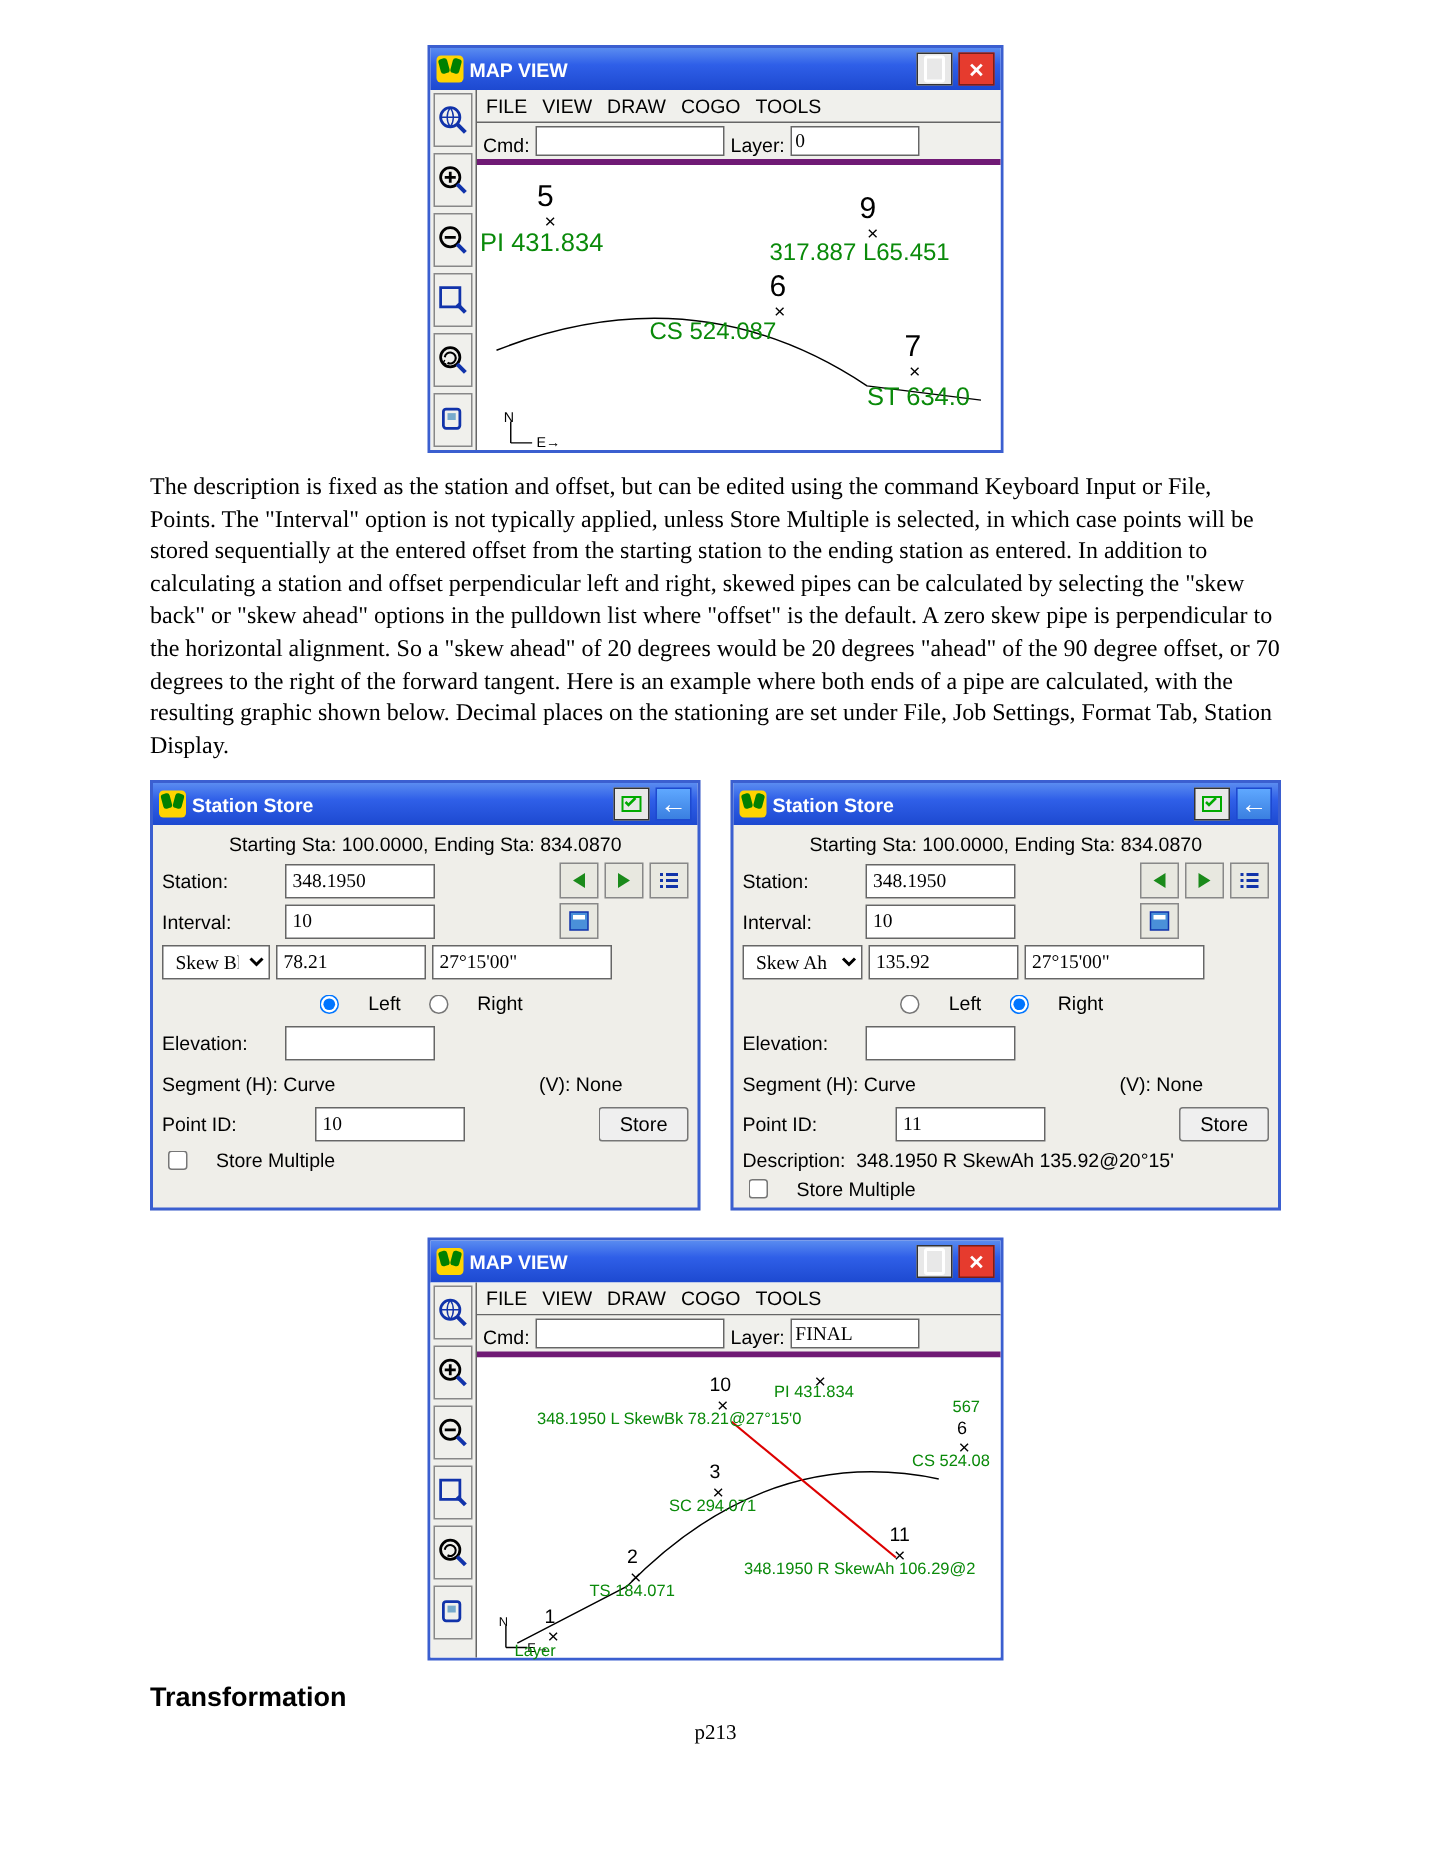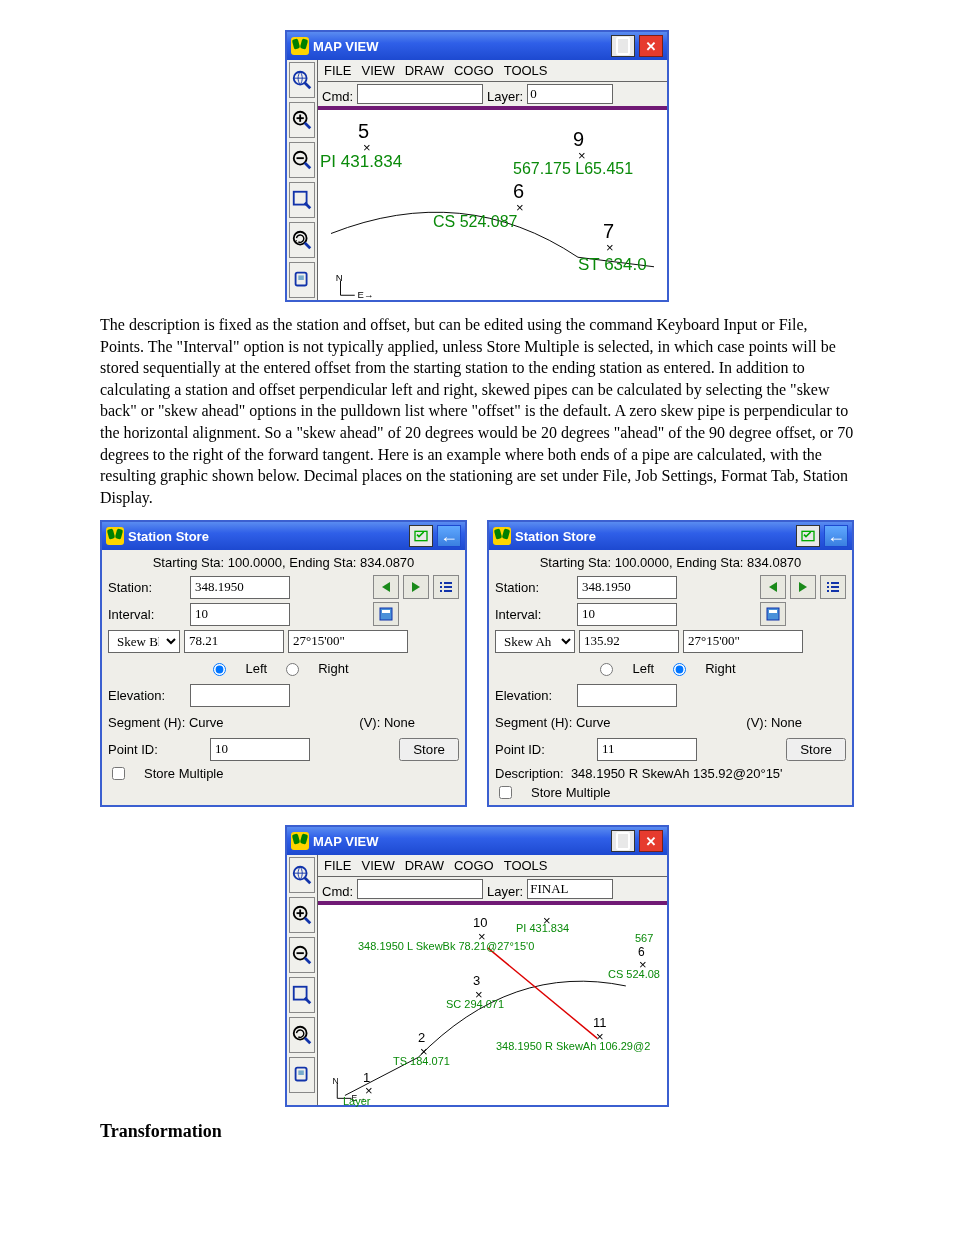--- a/index.html
+++ b/index.html
@@ -29,21 +29,21 @@
 .para{font-family:"Times New Roman",serif;font-size:16px;line-height:1.35;margin:12px 0}
 .twocol{display:flex;gap:20px}
 .ss{border:2px solid #3b5fd0;flex:1;font-family:Tahoma,Arial,sans-serif;font-size:13px;background:#efeee9}
 .ss-body{padding:3px 6px}
 .ss-row{display:flex;align-items:center;gap:4px;margin:3px 0;height:24px}
 .ss-row .lab{width:78px}
 .ss-row input[type=text],.ss-row select{border:1px solid #666;font-family:Tahoma;font-size:13px;padding:2px 4px;height:17px;background:#fff}
 .ss-row select{height:23px}
 .arrowbtn{width:24px;height:22px;border:1px solid #888;background:#e8e8e0;display:flex;align-items:center;justify-content:center}
 .radio{display:inline-flex;align-items:center;gap:16px;margin-right:10px}
-h2{font-family:Liberation Serif, serif;font-size:18px;font-weight:bold;margin:14px 0 6px}
+h2{font-family:Liberation Sans, sans-serif;font-size:18px;font-weight:bold;margin:14px 0 6px}
 .pnum{text-align:center;font-size:14px}
 .batt{width:14px;height:18px;display:inline-block}
 .batt::before{content:'';display:block;width:10px;height:14px;border:2px solid #fff;border-radius:2px}
 </style>
 </head>
 <body>
 <div class="page">
 
 <div class="win" style="width:380px;margin:0 auto">
  <div class="titlebar">
@@ -119,21 +119,21 @@
      <path d="M10 195 L10 180 M10 195 L25 195" stroke="#000" fill="none"></path>
      <text x="5" y="180" font-size="10">N</text>
               <text x="28" y="198" font-size="10">E→</text>
      <path d="M0 130 Q 140 75 260 155 L340 165" stroke="#000" fill="none" stroke-width="1"></path>
     </svg>
     <span class="lbl" style="left:40px;top:10px;font-size:20px">5</span>
     <span class="lbl pt" style="left:45px;top:30px">×</span>
     <span class="lbl green" style="left:2px;top:42px;font-size:17px">PI 431.834</span>
     <span class="lbl" style="left:255px;top:18px;font-size:20px">9</span>
     <span class="lbl pt" style="left:260px;top:38px">×</span>
-    <span class="lbl green" style="left:195px;top:50px;font-size:16px">567.175 L65.451</span>
+    <span class="lbl green" style="left:195px;top:50px;font-size:16px">317.887 L65.451</span>
     <span class="lbl" style="left:195px;top:70px;font-size:20px">6</span>
     <span class="lbl pt" style="left:198px;top:90px">×</span>
     <span class="lbl green" style="left:115px;top:103px;font-size:16px">CS 524.087</span>
     <span class="lbl" style="left:285px;top:110px;font-size:20px">7</span>
     <span class="lbl pt" style="left:288px;top:130px">×</span>
     <span class="lbl green" style="left:260px;top:145px;font-size:17px">ST 634.0</span>
    </div>
   </div>
  </div>
 </div>
@@ -411,14 +411,15 @@
     <span class="lbl green" style="left:75px;top:150px;font-size:11px">TS 184.071</span>
     <span class="lbl" style="left:45px;top:165px;font-size:13px">1</span>
     <span class="lbl pt" style="left:47px;top:178px">×</span>
     <span class="lbl green" style="left:25px;top:190px;font-size:11px">Layer</span>
    </div>
   </div>
  </div>
 </div>
 
 <h2>Transformation</h2>
+<div class="pnum">p213</div>
 
 </div>
 
 </body></html>

